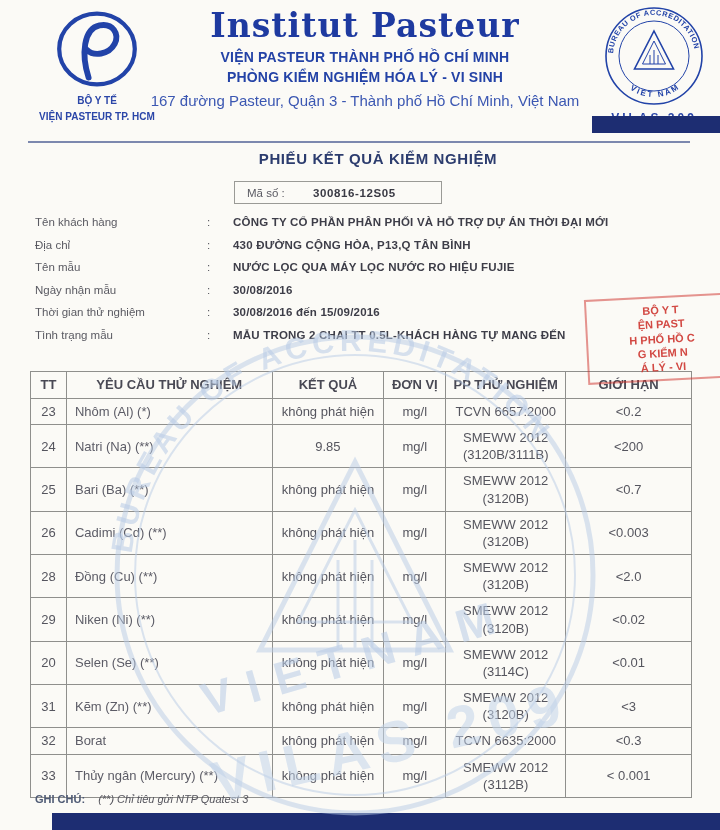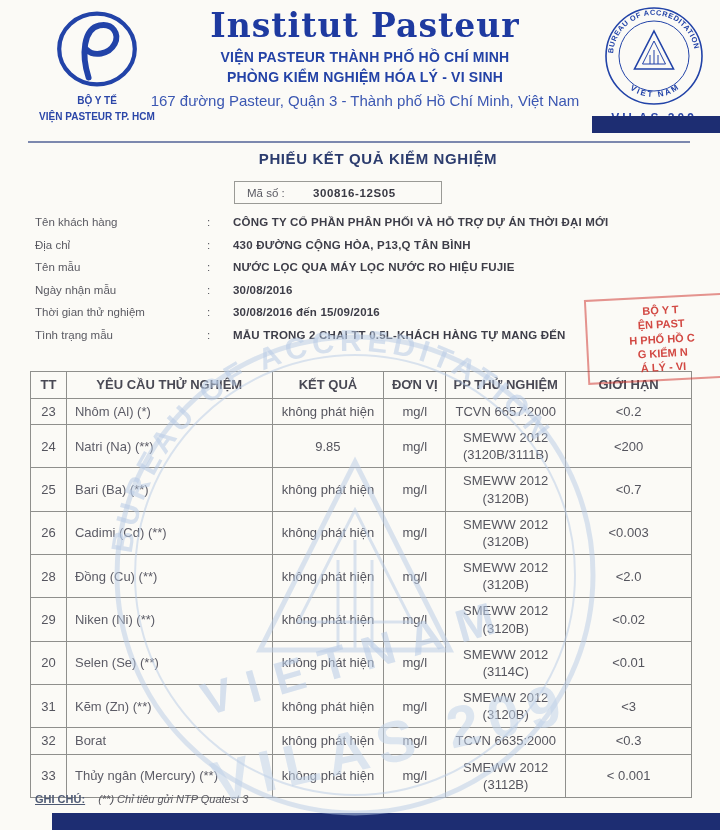--- a/index.html
+++ b/index.html
@@ -50,21 +50,21 @@
                    border-collapse:collapse; font-size:13px; color:#55555e; }
   .results-table th, .results-table td { border:1px solid #8f8f8c; padding:4px 5px; line-height:1.32; vertical-align:middle; }
   .results-table th { font-weight:bold; color:#494954; height:27px; text-align:center; }
   .results-table td { text-align:center; }
   .results-table td.cell-test { text-align:left; padding-left:8px; color:#5c5c66; }
   .results-table td.cell-method { white-space:pre-line; }
   .results-table td.cell-result { color:#55555e; }
 
   
   .footnote { position:absolute; top:793px; left:35px; font-size:11px; color:#56565e; }
-  .footnote .fn-label { text-decoration:underline; font-weight:bold; color:#4e5a74; margin-right:10px; }
+  .footnote .fn-label { font-weight:bold; color:#4e5a74; margin-right:10px; }
   .footnote .fn-text { font-style:italic; }
   .bottom-bar { position:absolute; left:52px; right:0; bottom:0; height:17px; background:#1d2d72; }
 
   
   .watermark { position:absolute; left:0; top:0; pointer-events:none; z-index:5; }
 </style>
 </head>
 <body>
 
 <div class="page">

